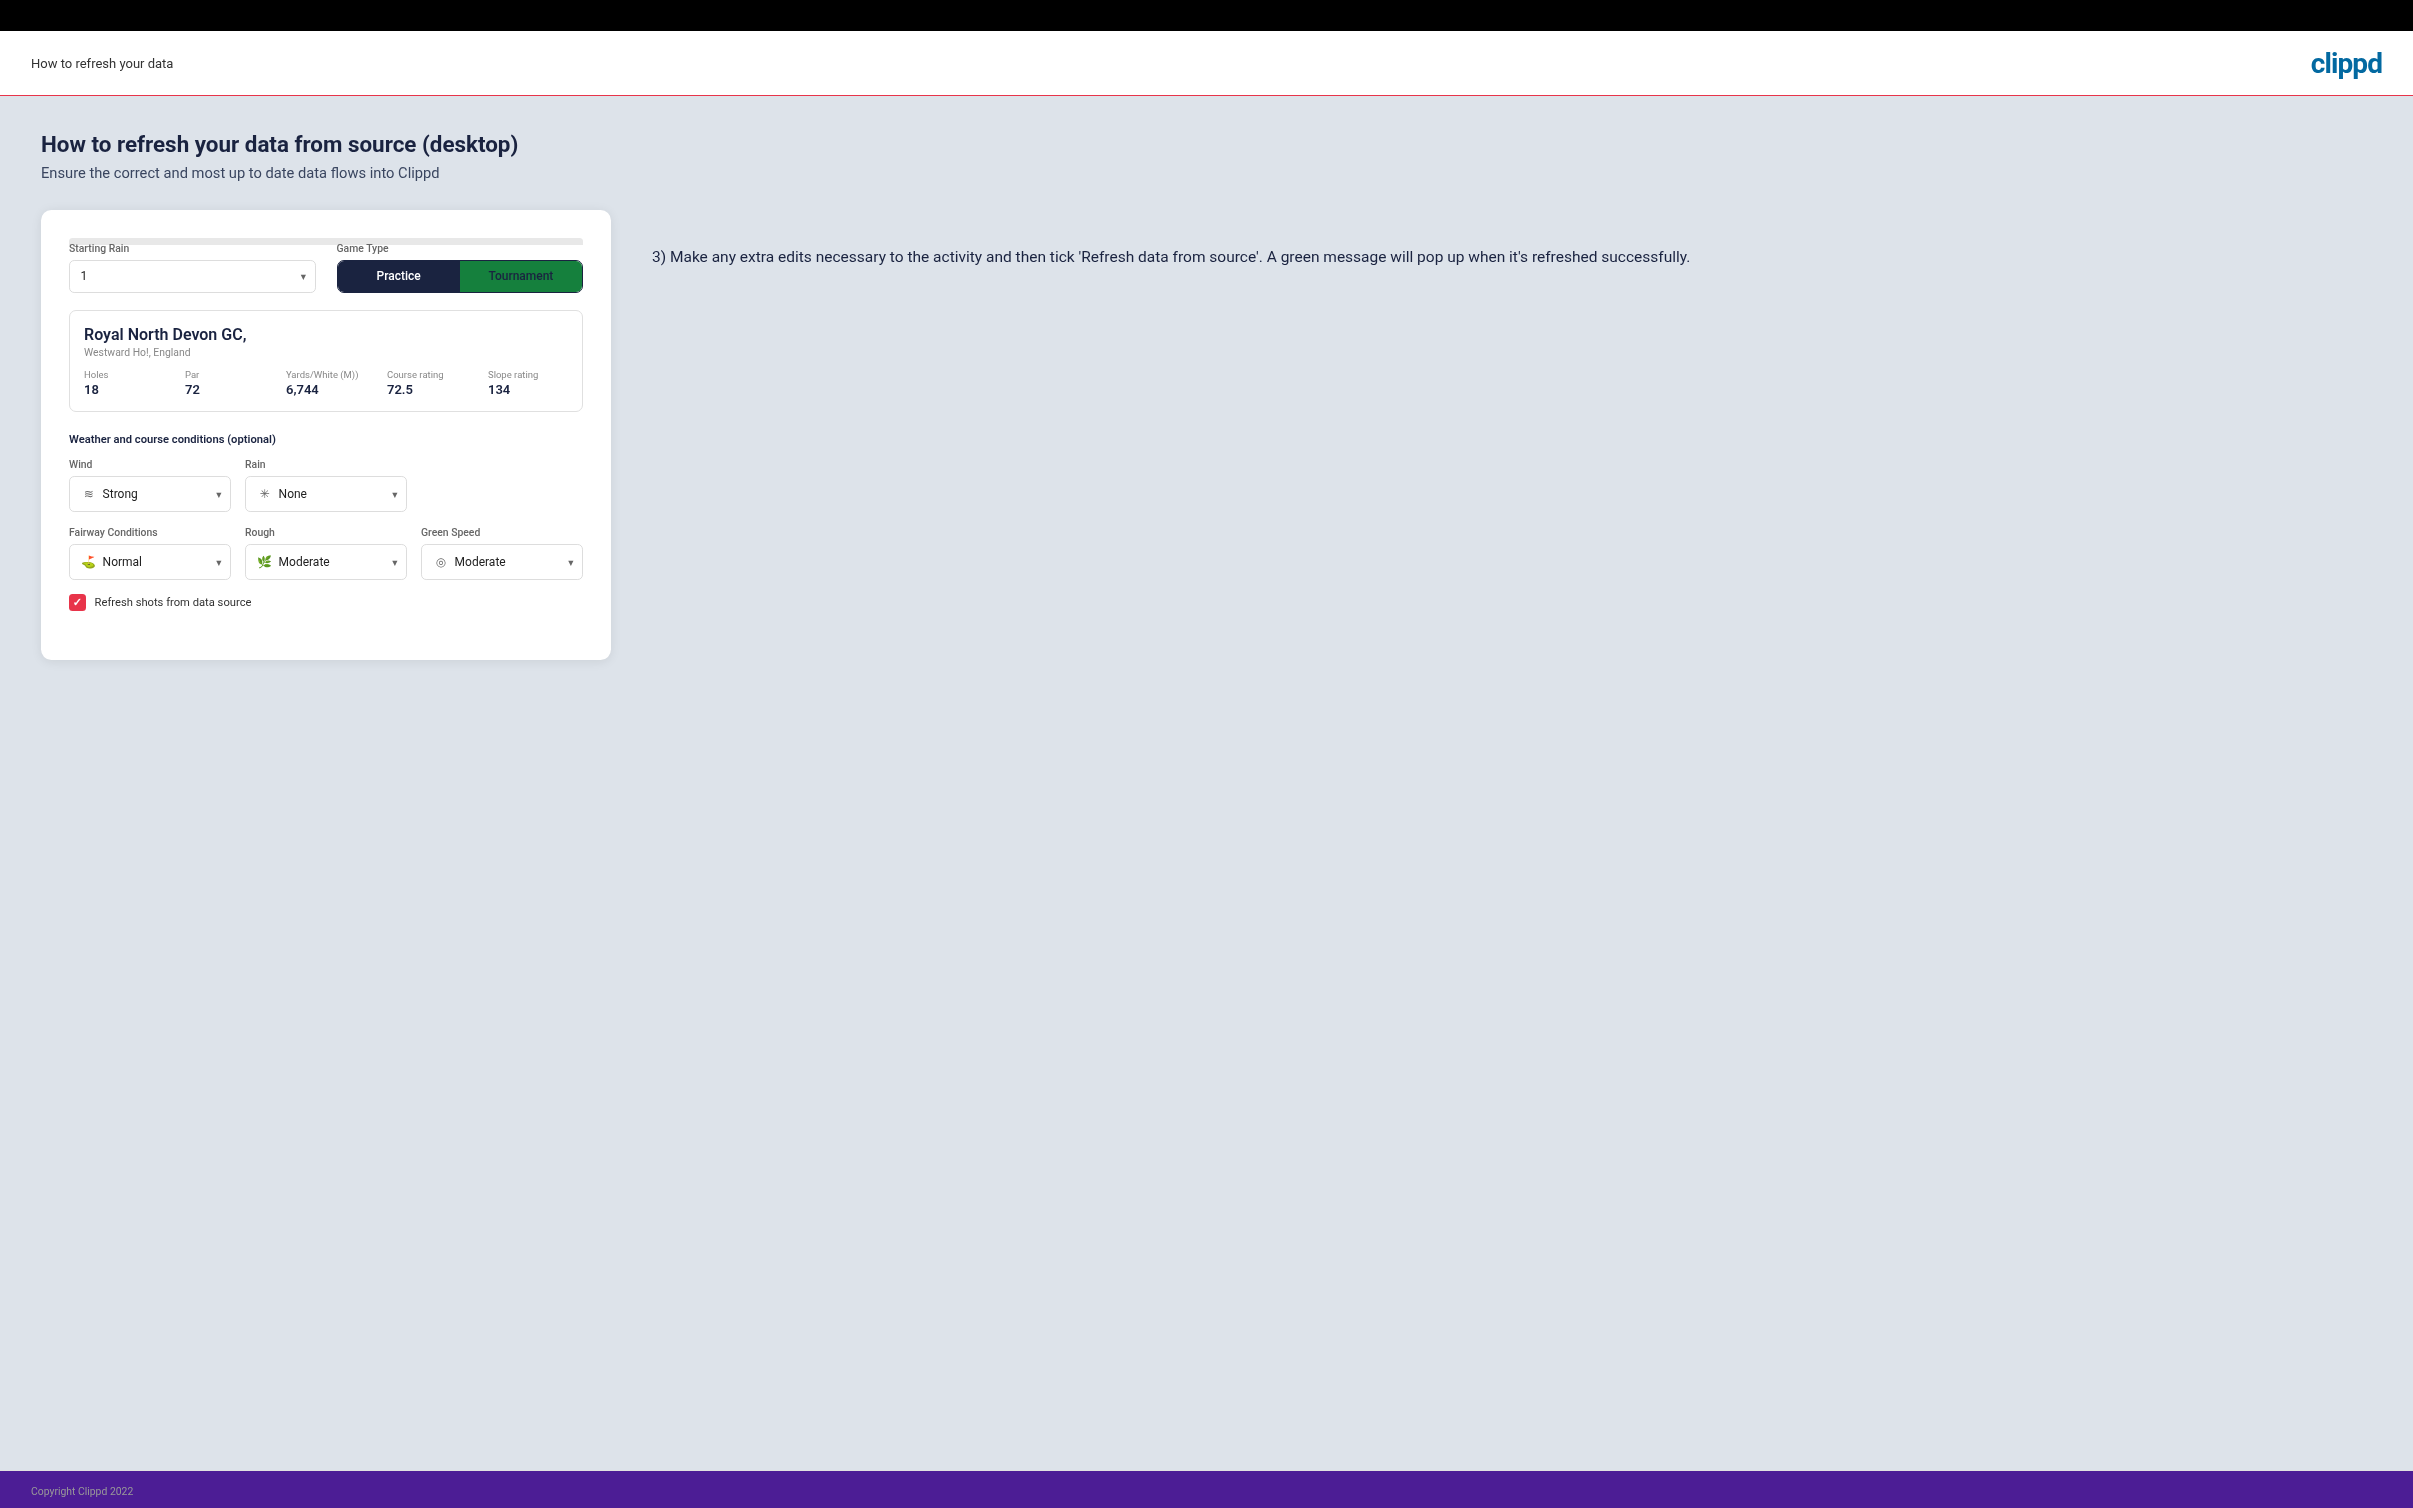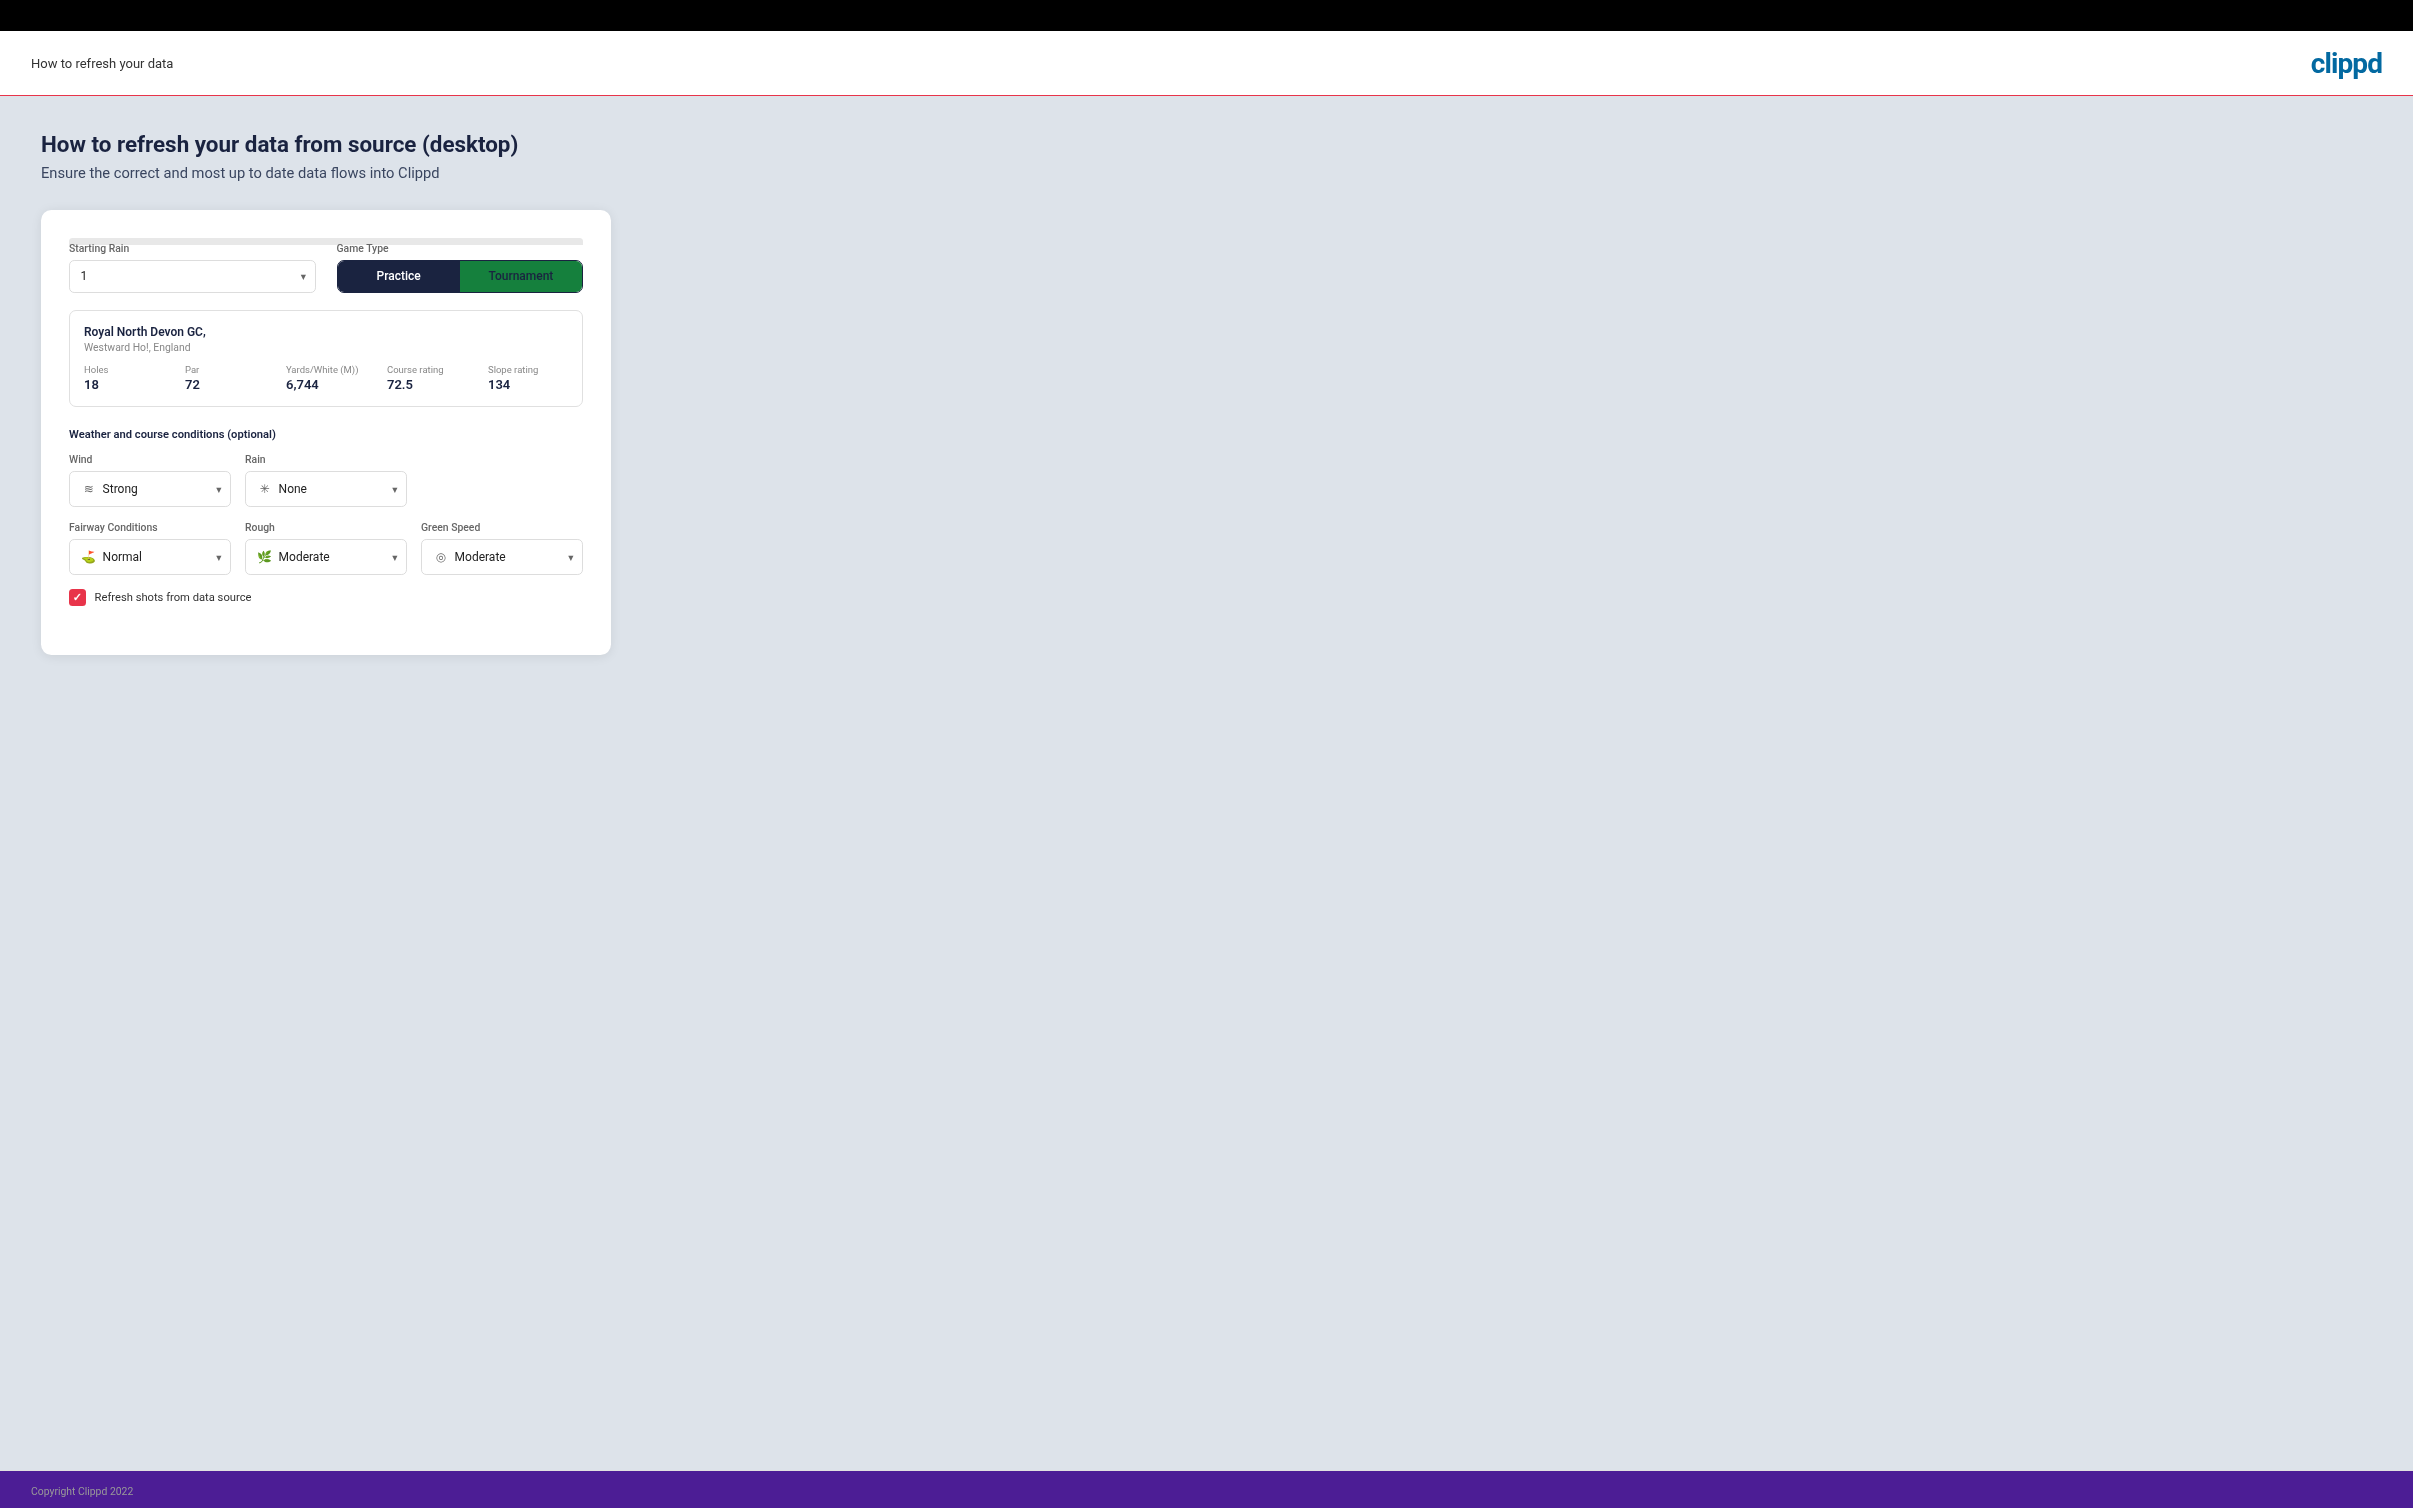--- a/index.html
+++ b/index.html
@@ -120,21 +120,21 @@
       background: #15803d;
       color: #1a2340;
     }
     .course-info {
       border: 0.9px solid #e0e0e0;
       border-radius: 7px;
       padding: 14px;
       margin-bottom: 21px;
     }
     .course-name {
-      font-size: 12px;
+      font-size: 16px;
       font-weight: 600;
       color: #1a2340;
       margin-bottom: 1.7px;
     }
     .course-location {
       font-size: 10.4px;
       color: #888;
       margin-bottom: 10.4px;
     }
     .course-stats {
@@ -381,19 +381,20 @@
         </div>
       </div>
 
       <div class="checkbox-row">
         <div class="checkbox-styled"></div>
         <span class="checkbox-label">Refresh shots from data source</span>
       </div>
 
     </div>
 
+    <div class="side-text">3) Make any extra edits necessary to the activity and then tick 'Refresh data from source'. A green message will pop up when it's refreshed successfully.</div>
   </div>
 </div>
 
 <div class="footer">
   <span class="footer-text">Copyright Clippd 2022</span>
 </div>
 
 
 </body></html>

